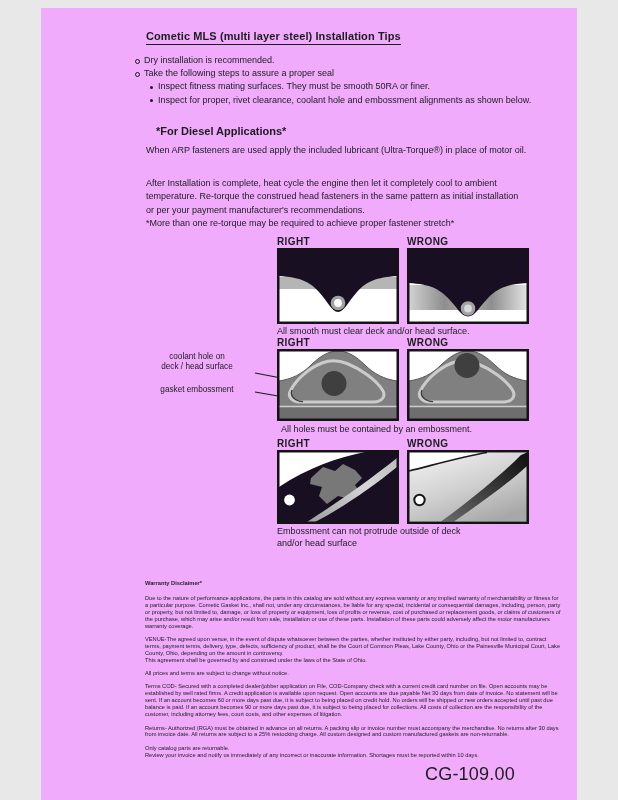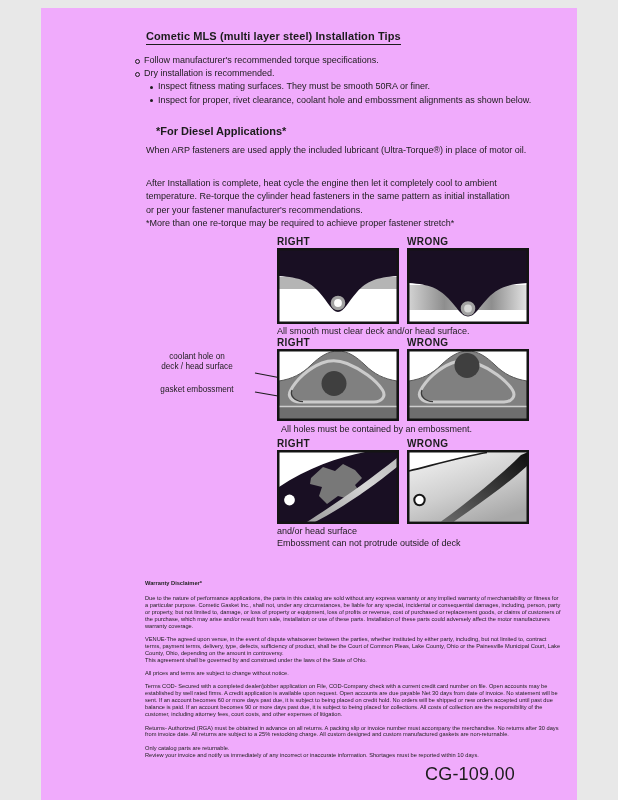--- a/index.html
+++ b/index.html
@@ -37,34 +37,34 @@
   .doc-code{left:384px;top:756px;font-size:18px;letter-spacing:.2px;}
 </style>
 </head>
 <body>
 
 <div id="page">
 
   <div class="abs doc-title">Cometic MLS (multi layer steel) Installation Tips</div>
 
   <div class="abs bullets">
-    <div class="b">Follow manufacturer's recommended torque specifications.</div>
     <div class="b">Dry installation is recommended.</div>
+    <div class="b">Take the following steps to assure a proper seal</div>
     <div class="sb">Inspect fitness mating surfaces.  They must be smooth 50RA or finer.</div>
     <div class="sb">Inspect for proper, rivet clearance, coolant hole and embossment alignments as shown below.</div>
   </div>
 
   <div class="abs diesel-heading">*For Diesel Applications*</div>
   <div class="abs body-par" style="top:136px;">
     <div>When ARP fasteners are used apply the included lubricant (Ultra-Torque®) in place of motor oil.</div>
   </div>
   <div class="abs body-par" style="top:169px;">
     <div>After Installation is complete, heat cycle the engine then let it completely cool to ambient</div>
-    <div>temperature. Re-torque the cylinder head fasteners in the same pattern as initial installation</div>
-    <div>or per your fastener manufacturer's recommendations.</div>
+    <div>temperature. Re-torque the construed head fasteners in the same pattern as initial installation</div>
+    <div>or per your payment manufacturer's recommendations.</div>
   </div>
   <div class="abs body-par" style="top:209px;">*More than one re-torque may be required to achieve proper fastener stretch*</div>
 
   <div class="abs fig-label" style="left:236px;top:228px;">RIGHT</div>
   <div class="abs fig-label" style="left:366px;top:228px;">WRONG</div>
 
   <div class="abs fig" style="left:236px;top:240px;">
     <svg width="122" height="76" viewBox="0 0 122 76">
       <rect x="0" y="0" width="122" height="76" fill="#ffffff"></rect>
       <path d="M2,29 H120 V41 H2 Z" fill="#b5b5b5"></path>
@@ -175,22 +175,22 @@
       <rect x="0" y="0" width="122" height="74" fill="#ffffff"></rect>
       <path d="M2,21 C30,14 56,6.5 80,2.5 L120,2.5 V71.5 H2 Z" fill="url(#gw3)"></path>
       <path d="M2,21 C30,14 56,6.5 80,2.5" fill="none" stroke="#1b1b1b" stroke-width="1.6"></path>
       <path d="M34,71.5 C60,53 92,27 114,5 L120,2.5 L120,16 C96,38 66,58 47,71.5 Z" fill="url(#dw3)"></path>
       <circle cx="12.5" cy="50" r="5.2" fill="#ffffff" stroke="#161616" stroke-width="2"></circle>
       <rect x="1.25" y="1.25" width="119.5" height="71.5" fill="none" stroke="#141414" stroke-width="2.5"></rect>
     </svg>
   </div>
 
   <div class="abs fig-caption" style="left:236px;top:517px;width:240px;">
+    <div>Embossment can not protrude outside of deck</div>
     <div>and/or head surface</div>
-    <div>Embossment can not protrude outside of deck</div>
   </div>
 
   <div class="abs disclaimer">
     <div class="disc-h">Warranty Disclaimer*</div>
     <div class="disc-p">Due to the nature of performance applications, the parts in this catalog are sold without any express warranty or any implied warranty of merchantability or fitness for a particular purpose. Cometic Gasket Inc., shall not, under any circumstances, be liable for any special, incidental or consequential damages, including, person, party or property, but not limited to, damage, or loss of property or equipment, loss of profits or revenue, cost of purchased or replacement goods, or claims of customers of the purchase, which may arise and/or result from sale, installation or use of these parts. Installation of these parts could adversely affect the motor manufacturers warranty coverage.</div>
     <div class="disc-p">
       <div class="disc-line">VENUE-The agreed upon venue, in the event of dispute whatsoever between the parties, whether instituted by either party, including, but not limited to, contract terms, payment terms, delivery, type, defects, sufficiency of product, shall be the Court of Common Pleas, Lake County, Ohio or the Painesville Municipal Court, Lake County, Ohio, depending on the amount in controversy.</div>
       <div class="disc-line">This agreement shall be governed by and construed under the laws of the State of Ohio.</div>
     </div>
     <div class="disc-p">All prices and terms are subject to change without notice.</div>

